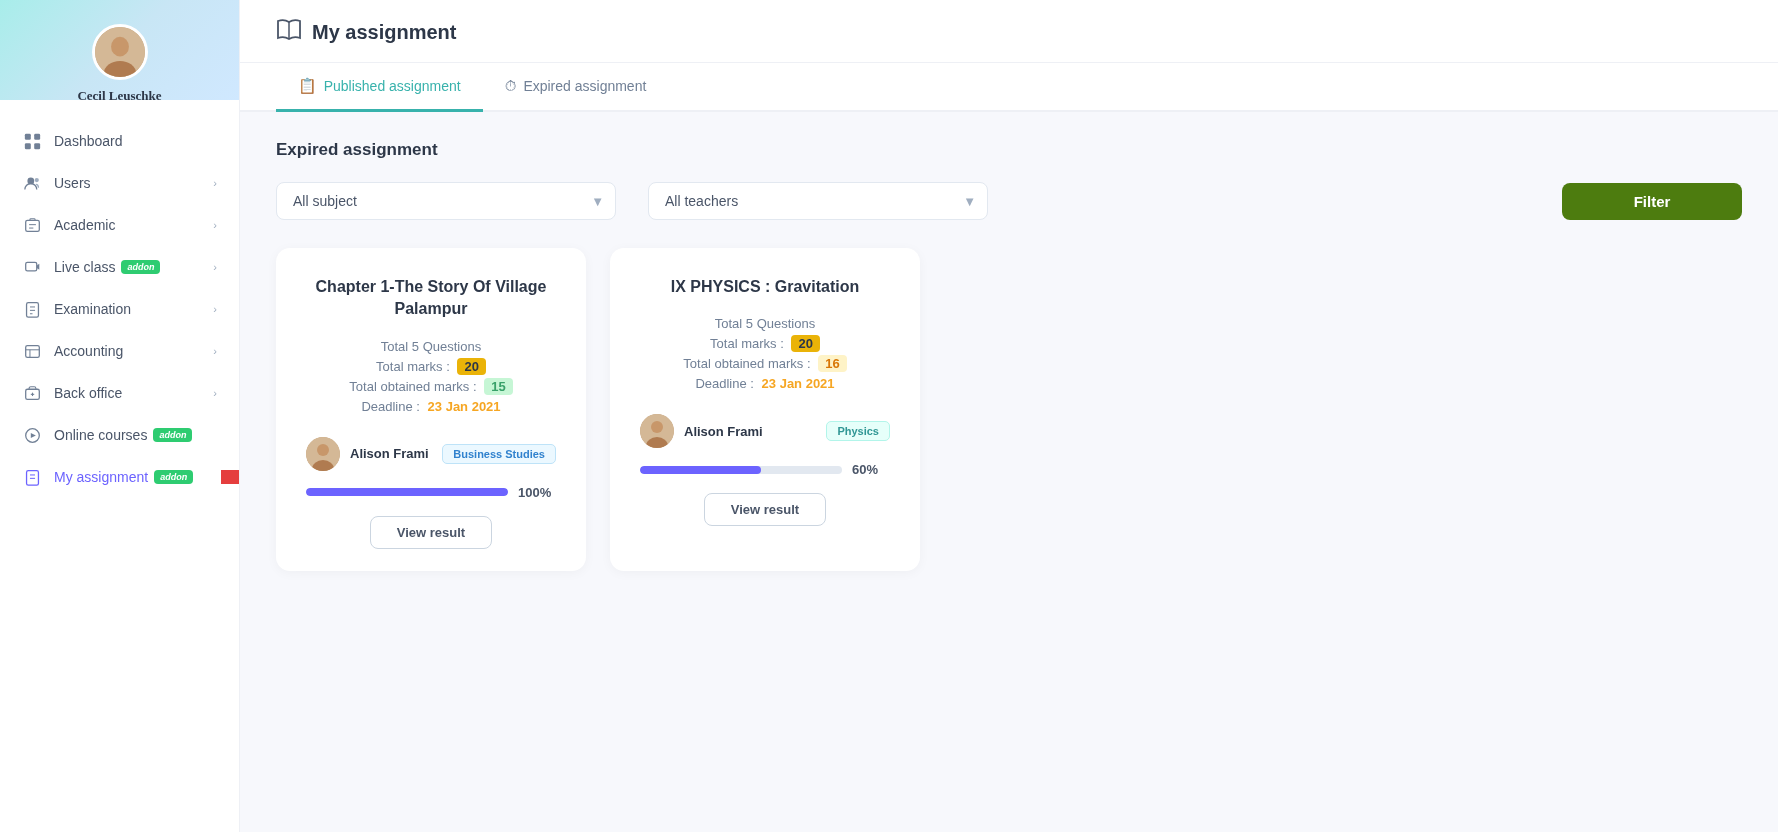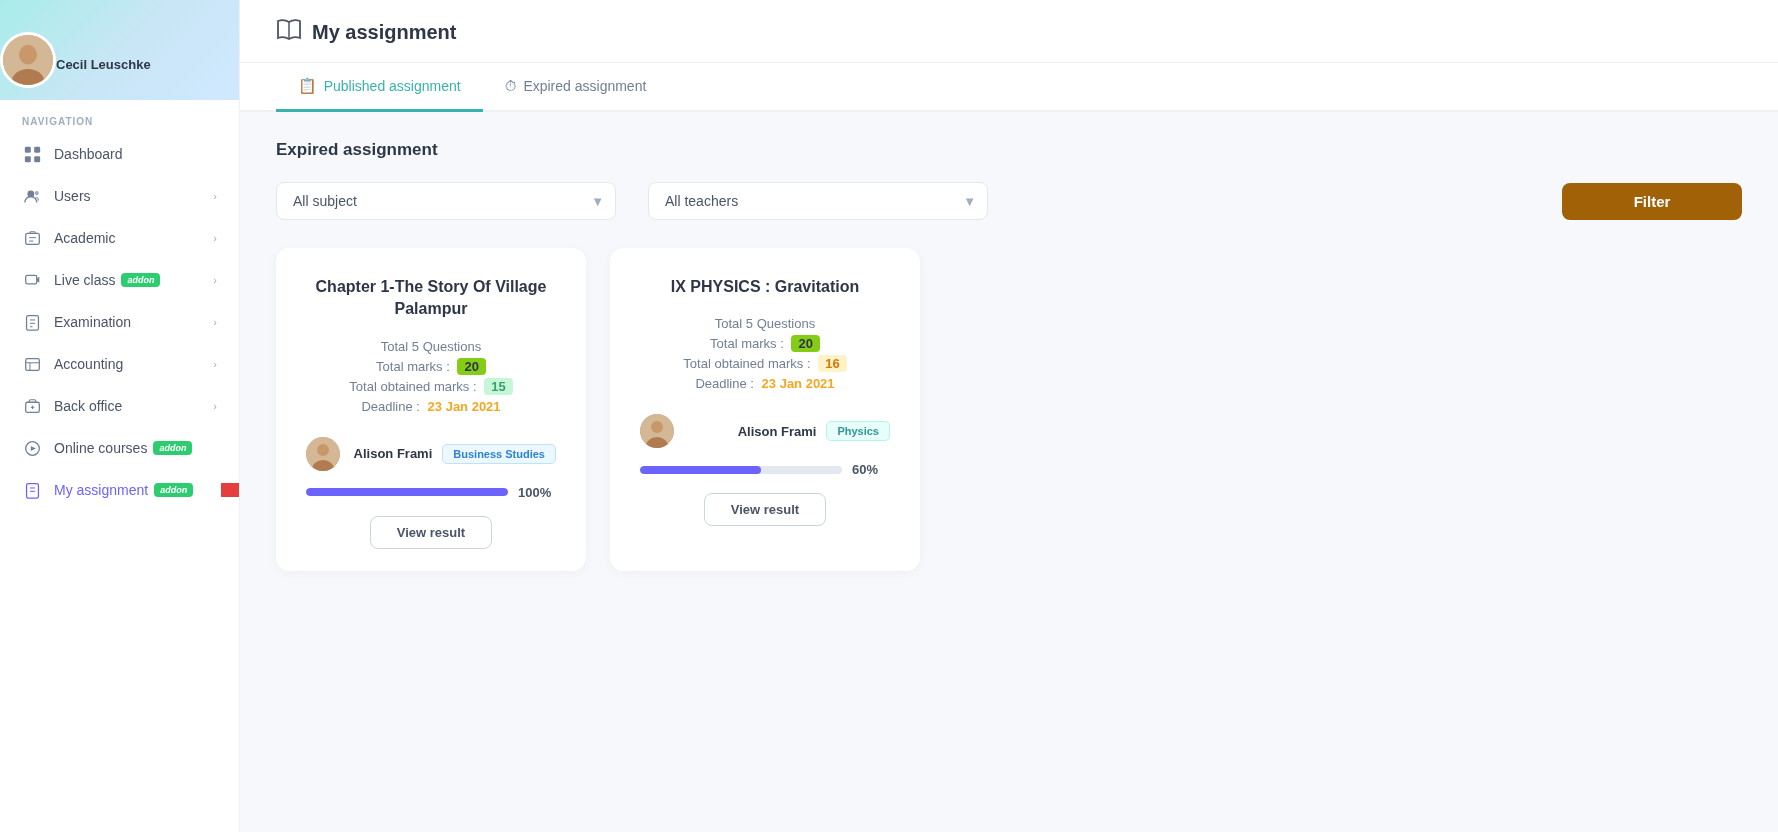--- a/index.html
+++ b/index.html
@@ -21,24 +21,25 @@
       position: absolute;
       top: 0; left: 0; right: 0;
       height: 100px;
       background: linear-gradient(135deg, #a8edea 0%, #c8e6f5 50%, #d0e8ff 100%);
       z-index: 0;
     }
     .sidebar-profile {
       position: relative;
       z-index: 1;
       display: flex;
-      flex-direction: row;
-      align-items: center;
-      padding-top: 32px;
+      flex-direction: column;
+      align-items: center;
+      padding-top: 24px;
       padding-bottom: 16px;
+      font-family: Liberation Serif, serif;
     }
     .avatar {
       width: 56px;
       height: 56px;
       border-radius: 50%;
       background: #c8a882;
       border: 3px solid #fff;
       overflow: hidden;
       display: flex;
       align-items: center;
@@ -196,21 +197,21 @@
     .select-arrow {
       position: absolute;
       right: 12px;
       top: 50%;
       transform: translateY(-50%);
       pointer-events: none;
       color: #a0aec0;
       font-size: 13px;
     }
     .filter-btn {
-      background: #a16207;
+      background: #4d7c0f;
       color: #fff;
       border: none;
       border-radius: 8px;
       padding: 10px 48px;
       font-size: 15px;
       font-weight: 600;
       cursor: pointer;
       flex-shrink: 0;
       margin-left: auto;
       min-width: 180px;
@@ -245,21 +246,21 @@
       margin-bottom: 18px;
     }
     .card-stat-line {
       font-size: 13px;
       color: #718096;
       margin-bottom: 5px;
     }
     .card-stat-line .stat-val {
       font-weight: 700;
       color: #2d3748;
-      background: #84cc16;
+      background: #eab308;
       padding: 1px 7px;
       border-radius: 4px;
       margin-left: 4px;
       font-size: 13px;
     }
     .card-stat-line .stat-val.green {
       background: #c6f6d5;
       color: #38a169;
     }
     .card-stat-line .stat-val.orange {
@@ -287,21 +288,20 @@
       align-items: center;
       justify-content: center;
       overflow: hidden;
       flex-shrink: 0;
     }
     .teacher-name {
       font-size: 13px;
       font-weight: 600;
       color: #2d3748;
       flex: 1;
-      text-align: right;
     }
     .subject-badge {
       font-size: 11px;
       font-weight: 600;
       padding: 3px 10px;
       border-radius: 5px;
     }
     .subject-badge.blue {
       background: #ebf8ff;
       color: #3182ce;
@@ -356,21 +356,20 @@
   <div class="sidebar-profile">
     <div class="avatar">
       <svg viewBox="0 0 56 56" xmlns="http://www.w3.org/2000/svg">
         <circle cx="28" cy="28" r="28" fill="#d4b896"></circle>
         <ellipse cx="28" cy="22" rx="10" ry="11" fill="#c8976a"></ellipse>
         <ellipse cx="28" cy="52" rx="18" ry="14" fill="#b07b50"></ellipse>
       </svg>
     </div>
     <span class="profile-name">Cecil Leuschke</span>
   </div>
-  <div class="nav-section-label">NAVIGATION</div>
 
   <div class="nav-item">
     <span class="nav-icon">
       <svg width="17" height="17" viewBox="0 0 20 20" fill="none">
           <rect x="1" y="1" width="7" height="7" rx="1.5" fill="#718096"></rect>
           <rect x="12" y="1" width="7" height="7" rx="1.5" fill="#718096"></rect>
           <rect x="1" y="12" width="7" height="7" rx="1.5" fill="#718096"></rect>
           <rect x="12" y="12" width="7" height="7" rx="1.5" fill="#718096"></rect>
         </svg>
     </span>

